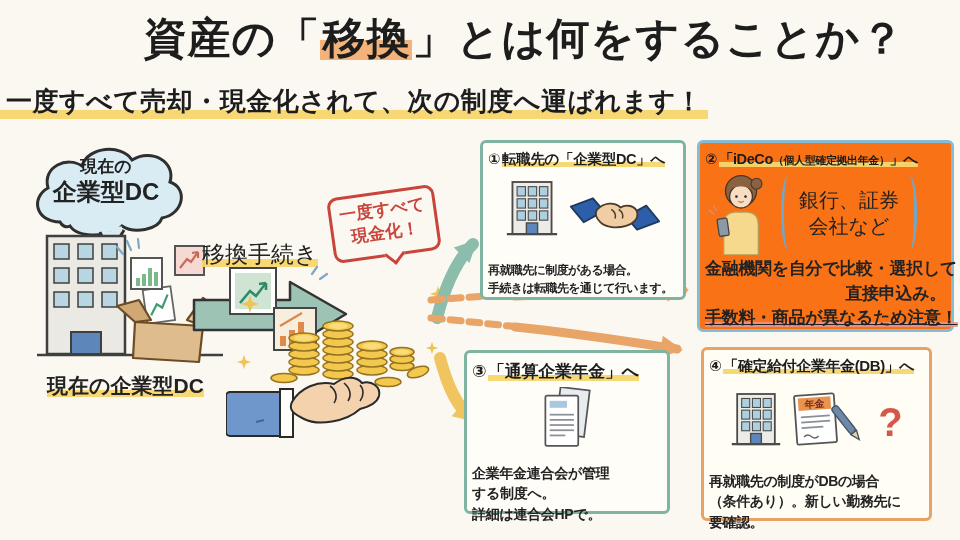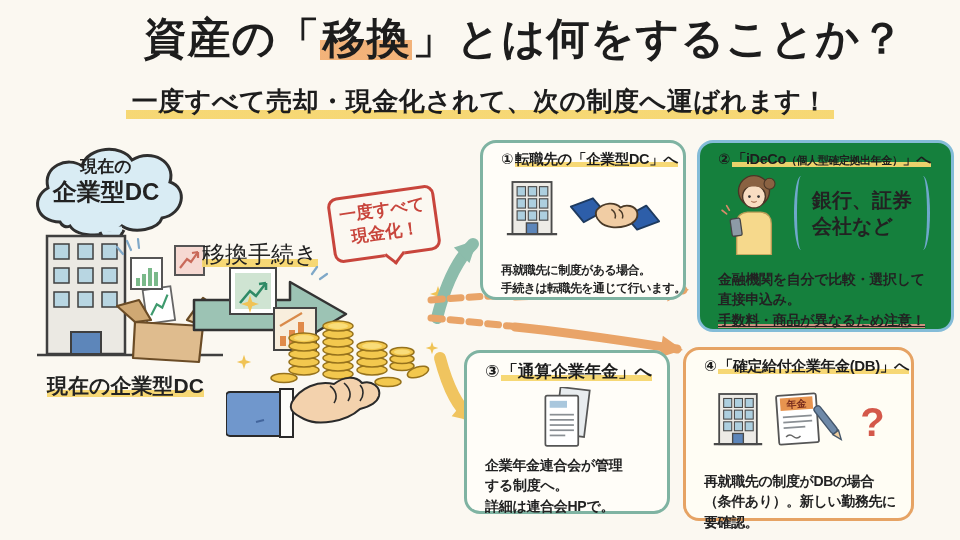--- a/index.html
+++ b/index.html
@@ -15,21 +15,21 @@
 
   
   .title {
     top:10px; left:0; width:960px;
     text-align:center;
     font-size:43px; font-weight:800; letter-spacing:1px;
     color:#1d1d1d; white-space:nowrap;margin-left:44px;
   }
   .hl-orange { background:linear-gradient(transparent 55%, rgba(242,175,115,.95) 55%, rgba(242,175,115,.95) 96%, transparent 96%); padding:0 2px; }
   .subtitle {
-    top:84px; left:0; width:960px; text-align:center;
+    top:84px; left:0; width:960px; text-align:left;
     font-size:26px; font-weight:800; letter-spacing:.5px;
     color:#1d1d1d; white-space:nowrap;
   }
   .subtitle span { background:linear-gradient(transparent 72%, rgba(246,214,110,.95) 72%); padding:0 6px 3px 6px; }
   .u-yellow { background:linear-gradient(transparent 70%, rgba(246,214,110,.95) 70%); }
   .u-red { background:linear-gradient(transparent 74%, rgba(235,148,138,.85) 74%);text-decoration:underline; }
 
   
   .cloud-wrap { left:22px; top:140px; width:168px; height:122px; }
   .cloud-text { position:absolute; left:0; top:16px; width:168px; text-align:center; line-height:1.25; }
@@ -51,50 +51,50 @@
     background:rgba(251,248,241,.6);
   }
   .stamp-tail {
     position:absolute; left:50px; bottom:-9px; width:15px; height:15px;
     background:#fbf8f1; transform:rotate(45deg);
     border-right:3.5px solid #c8453c; border-bottom:3.5px solid #c8453c;
   }
 
   
   .info-box {
-    border:3px solid; border-radius:16px; background:#fffdf8;
-    padding:7px 18px;
+    border:3px solid; border-radius:6px; background:#fffdf8;
+    padding:7px 5px;
   }
   .box-teal { border-color:#7fb3a2; }
-  .box-blue { border-color:#84bcd8; background:#15803d; }
+  .box-blue { border-color:#84bcd8; background:#f97316; }
   .box-orange { border-color:#e6a364; background:#fffdf4; }
   .box-title { font-weight:800; white-space:nowrap; color:#1d1d1d; }
   .box-title .num { padding-right:2px; }
   .box-body { color:#222; font-weight:700; }
   .icon-row { display:flex; align-items:flex-end; justify-content:center; gap:10px; }
 
   #box1 { left:480px; top:140px; width:206px; height:160px; }
   #box1 .box-title { font-size:14.5px; letter-spacing:-.3px; }
   #box1 .box-body { font-size:12px; letter-spacing:-.6px; line-height:1.5; margin-top:21px; white-space:nowrap; }
 
   #box2 { left:697px; top:140px; width:257px; height:192px; }
   #box2 .box-title { font-size:14.5px; letter-spacing:-.4px; }
   #box2 .box-title .small { font-size:11px; }
-  #box2 .box-body { font-size:14px; letter-spacing:-.3px; line-height:1.45; margin-top:14px; white-space:nowrap; }
+  #box2 .box-body { font-size:17px; letter-spacing:-.3px; line-height:1.45; margin-top:2px; white-space:nowrap;text-align:right; }
   .bubble { display:flex; align-items:center; gap:4px; }
   .bubble-arc { width:14px; height:74px; }
   .bubble-arc.l { border-left:3.5px solid #6fa8cc; border-radius:50%; }
   .bubble-arc.r { border-right:3.5px solid #6fa8cc; border-radius:50%; }
-  .bubble-text { font-size:20px; font-weight:700; line-height:1.3; white-space:nowrap; }
+  .bubble-text { font-size:20px; font-weight:400; line-height:1.3; text-align:center; white-space:nowrap; }
 
   #box3 { left:464px; top:350px; width:206px; height:164px; }
   #box3 .box-title { font-size:17px; letter-spacing:-.3px; }
-  #box3 .box-body { font-size:14px; letter-spacing:-.3px; line-height:1.45; margin-top:4px; white-space:nowrap; }
-
-  #box4 { left:683px; top:347px; width:231px; height:174px; }
+  #box3 .box-body { font-size:14px; letter-spacing:-.3px; line-height:1.45; margin-top:12px; white-space:nowrap; }
+
+  #box4 { left:701px; top:347px; width:231px; height:174px; }
   #box4 .box-title { font-size:15px; letter-spacing:-.4px; }
   #box4 .box-body { font-size:14px; letter-spacing:-.4px; line-height:1.45; margin-top:21px; white-space:nowrap; }
   .qmark { font-size:40px; font-weight:800; color:#d4584a; line-height:1; padding-bottom:8px; }
 
   svg { display:block; }
 </style>
 </head>
 <body>
 
 <div class="abs title">

